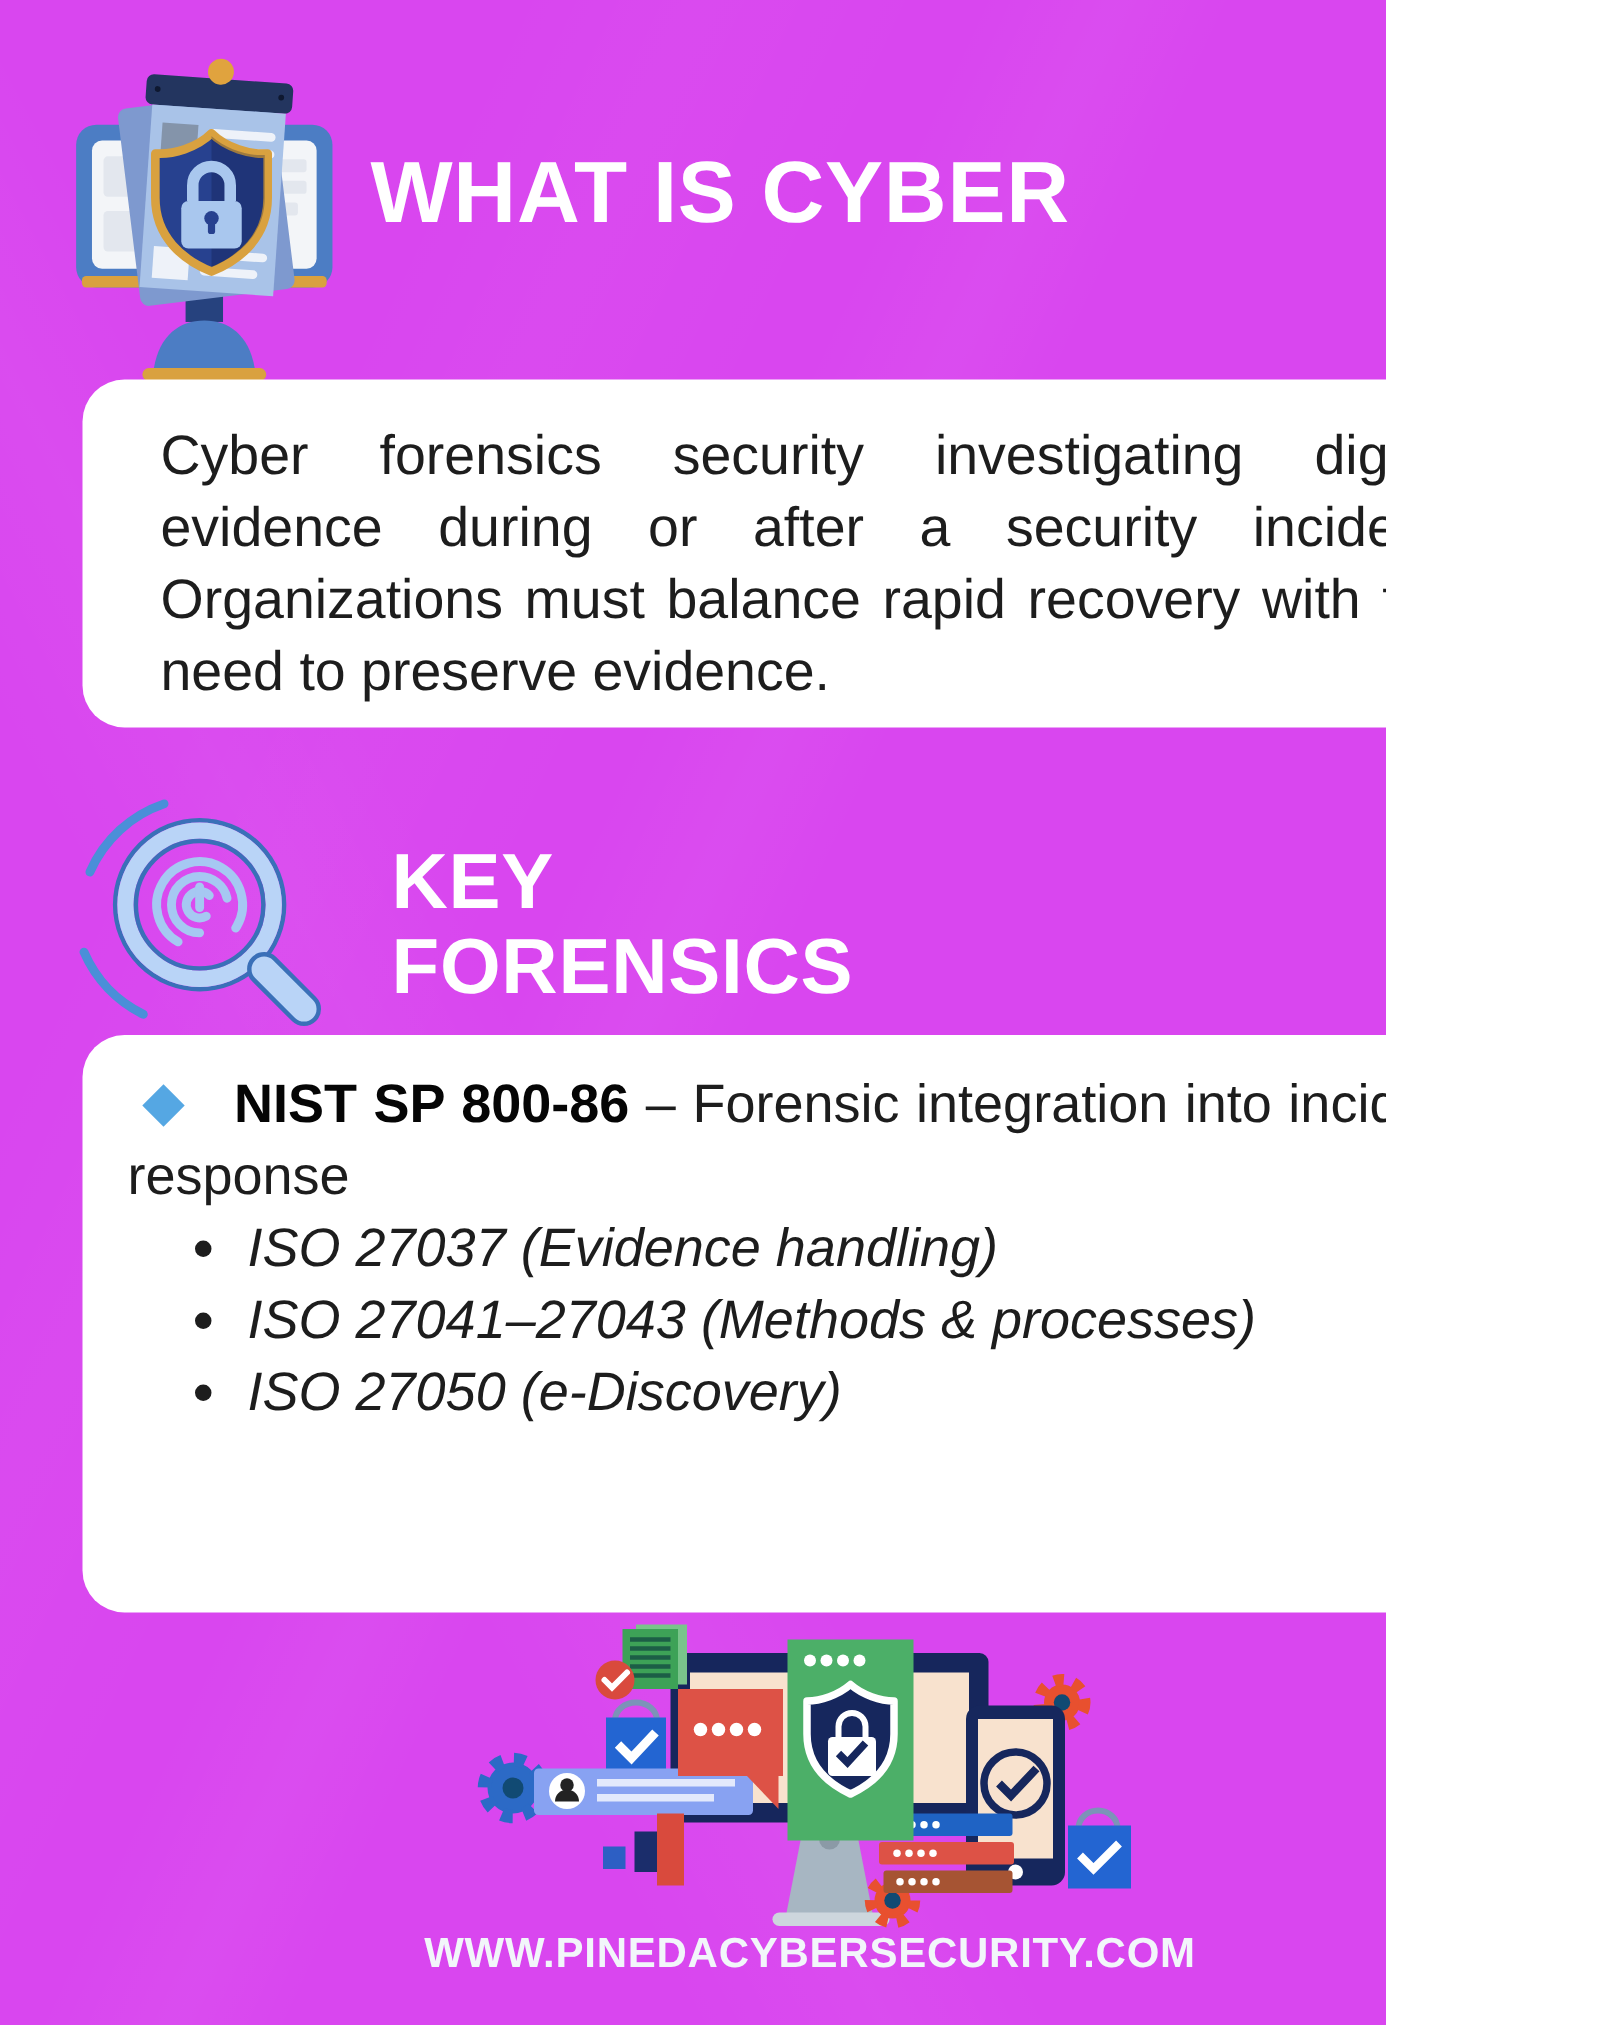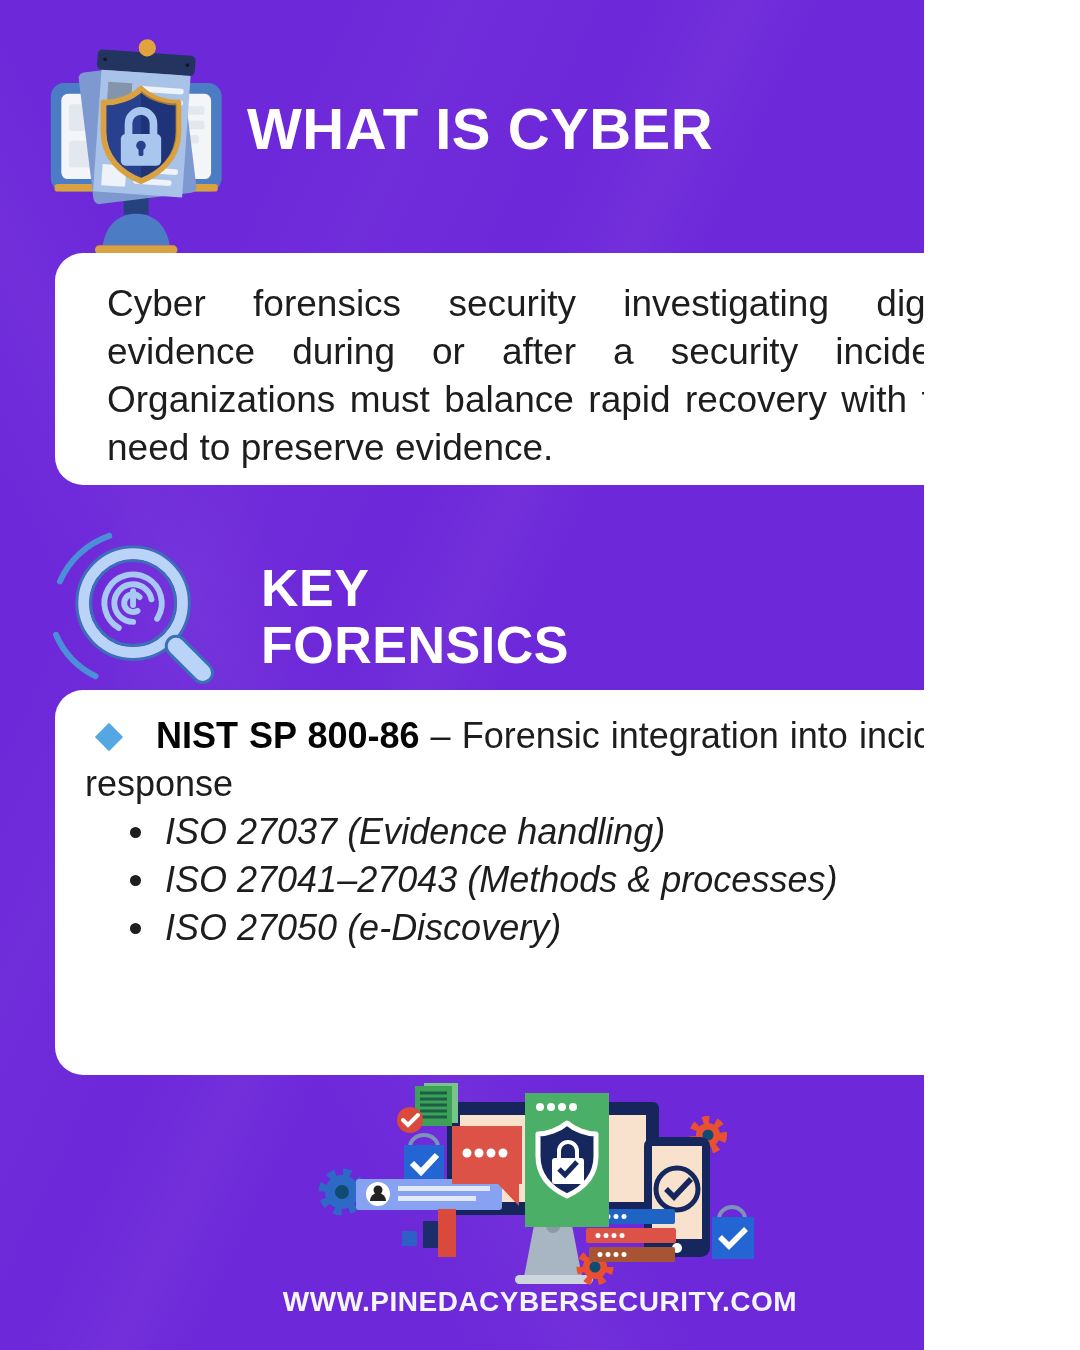--- a/index.html
+++ b/index.html
@@ -1,17 +1,17 @@
 <!DOCTYPE html>
 <html><head>
 <meta charset="utf-8">
 <style>
   html,body{margin:0;padding:0;}
   body{width:1080px;height:1350px;font-family:"Liberation Sans","DejaVu Sans",sans-serif;}
-  .poster{position:relative;width:924px;height:1350px;background:#6d28d9;overflow:hidden;}
+  .poster{position:relative;width:924px;height:1350px;background:#d946ef;overflow:hidden;}
   .bg-pattern{position:absolute;inset:0;pointer-events:none;
     background:
       linear-gradient(115deg, transparent 42%, rgba(255,255,255,0.035) 48%, transparent 53%),
       linear-gradient(62deg, transparent 28%, rgba(255,255,255,0.03) 36%, transparent 43%),
       linear-gradient(295deg, transparent 60%, rgba(255,255,255,0.025) 70%, transparent 78%);
   }
   .header-icon{position:absolute;left:45px;top:33px;width:192px;height:226px;}
   .page-title{position:absolute;left:247px;top:96px;margin:0;color:#ffffff;
     font-size:58px;font-weight:700;line-height:66px;letter-spacing:0.5px;}
   .page-title span{display:block;}

